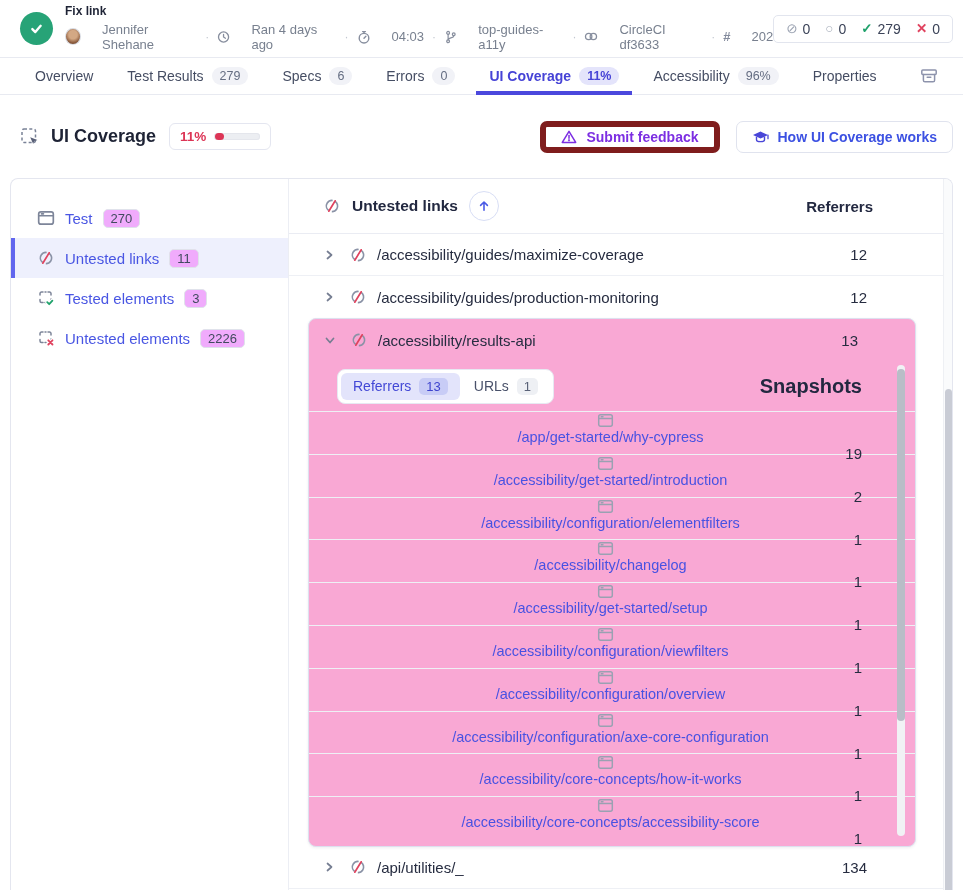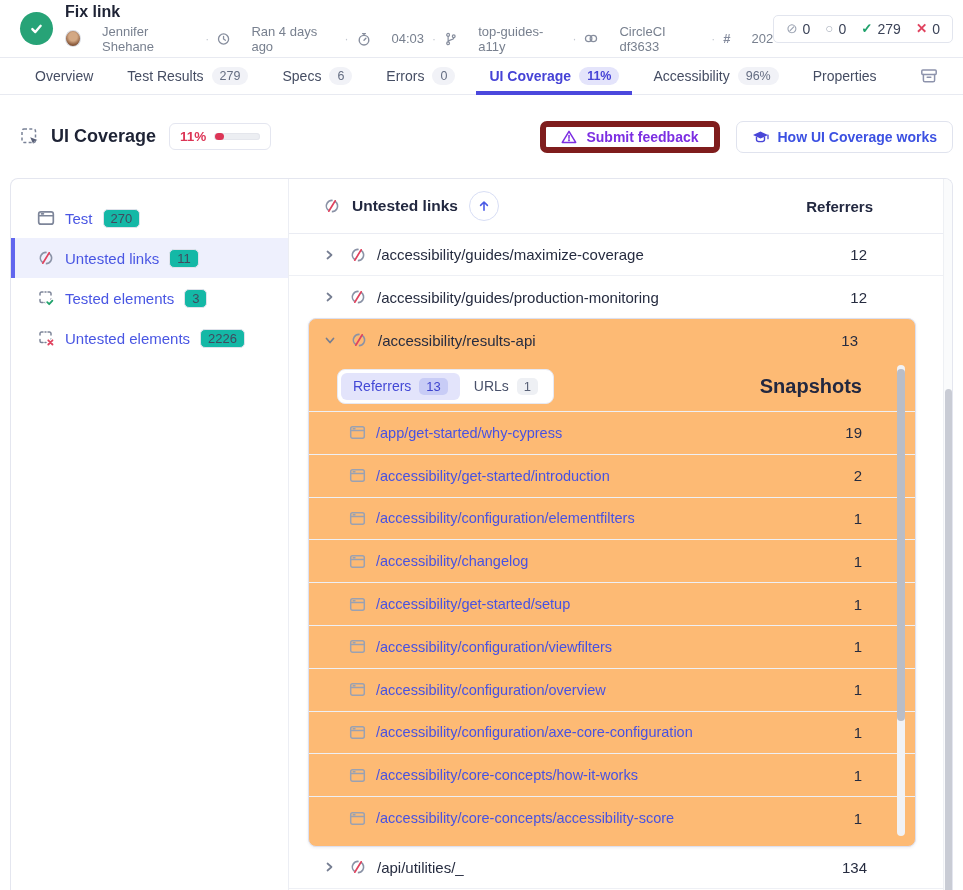--- a/index.html
+++ b/index.html
@@ -7,21 +7,21 @@
   body {
     font-family: "Liberation Sans", sans-serif;
     background:#fff; color:#262c40; overflow:hidden; position:relative;
   }
   svg { display:block; }
 
   
   .header { height:58px; border-bottom:1px solid #e8eaf1; display:flex; align-items:center; padding:0 10px 0 20px; }
   .status-circle { width:33px; height:33px; border-radius:50%; background:#27a377; display:flex; align-items:center; justify-content:center; margin-right:12px; flex-shrink:0; }
   .header-main { display:flex; flex-direction:column; gap:3px; }
-  .run-title { font-size:16px; font-weight:700; color:#1e2335; line-height:1.1; }
+  .run-title { font-size:12px; font-weight:700; color:#1e2335; line-height:1.1; }
   .meta { display:flex; align-items:center; font-size:13px; color:#78808f; gap:8px; }
   .meta-item { display:flex; align-items:center; gap:21px; }
   .meta .sep { color:#c3c8d1; font-size:12px; }
   .avatar { width:17px; height:17px; border-radius:50%; border:1px solid #d8dbe2;
     background: radial-gradient(circle at 50% 38%, #d3a884 0 36%, #8a5a3c 70%, #5f3b26 100%); }
   .hash-glyph { font-weight:700; color:#848b9d; font-size:13px; }
   .stats-box { margin-left:auto; display:flex; align-items:center; gap:15px; border:1px solid #e2e5ee; border-radius:5px; padding:5px 12px; font-size:14px; color:#3b4358; }
   .stat { display:flex; align-items:center; gap:5px; }
   .si { font-size:13.5px; line-height:1; }
   .si.skipped { color:#9aa2b1; }
@@ -51,47 +51,47 @@
   .btn-how { border:1px solid #e0e3ee; color:#3c51e2; }
 
   
   .content-card { position:absolute; left:10px; top:178px; width:943px; bottom:0; background:#fff;
     border:1px solid #e4e6ef; border-bottom:none; border-radius:8px 8px 0 0; display:flex; overflow:hidden; }
 
   .sidebar { width:278px; border-right:1px solid #eceef4; padding-top:19px; flex-shrink:0; }
   .side-item { height:40px; display:flex; align-items:center; gap:10px; padding-left:22px; border-left:4px solid transparent; font-size:15px; color:#4956e3; cursor:pointer; }
   .side-item.active { background:#eef0fd; border-left-color:#6166ee; }
   .side-icon { width:18px; height:18px; flex-shrink:0; }
-  .side-badge { border:1px solid #e0e2eb; background:#14b8a6; border-radius:5px; padding:1px 7px; font-size:13px; color:#414a5f; }
+  .side-badge { border:1px solid #e0e2eb; background:#f0abfc; border-radius:5px; padding:1px 7px; font-size:13px; color:#414a5f; }
 
   .main { flex:1; min-width:0; position:relative; }
   .main-header { height:55px; display:flex; align-items:center; padding:0 70px 0 34px; border-bottom:1px solid #eaecf3; }
   .main-title { font-size:15.5px; font-weight:700; color:#222840; margin-left:11px; }
   .sort-btn { width:30px; height:30px; border-radius:50%; border:1px solid #d8def5; background:#fff; display:flex; align-items:center; justify-content:center; margin-left:11px; cursor:pointer; }
   .main-col { margin-left:auto; font-size:15px; font-weight:700; color:#222840; }
 
   .list-row { height:42px; display:flex; align-items:center; padding:0 76px 0 34px; font-size:15px; color:#262c40; cursor:pointer; }
   .list-row.bordered { border-bottom:1px solid #eef0f5; }
   .chev { width:12px; height:12px; flex-shrink:0; }
   .row-icon { width:18px; height:18px; margin:0 10px 0 14px; flex-shrink:0; }
   .row-count { margin-left:auto; }
 
   
-  .expanded-card { margin:0 27px 0 19px; border:1px solid #dde0ef; border-radius:8px; background:#fdba74;
+  .expanded-card { margin:0 27px 0 19px; border:1px solid #dde0ef; border-radius:8px; background:#f9a8d4;
     box-shadow:0 1px 3px rgba(25,30,60,.07); position:relative; padding-bottom:7px; }
   .exp-header { height:42px; display:flex; align-items:center; padding:0 57px 0 15px; font-size:15px; color:#262c40; cursor:pointer; }
   .exp-tabs-row { display:flex; align-items:center; padding:8px 53px 8px 28px; height:50px; }
   .seg-control { display:flex; align-items:center; border:1px solid #e7e9f2; border-radius:8px; padding:3px; gap:2px; background:#fff; }
   .seg { display:flex; align-items:center; gap:8px; padding:5px 12px; border-radius:6px; font-size:14px; color:#49516a; cursor:pointer; }
   .seg-badge { background:#eef0f4; color:#5a6378; border-radius:5px; padding:1px 7px; font-size:13px; }
   .seg.active { background:#e3e4fb; color:#4348d6; }
   .seg.active .seg-badge { background:#c8ccf6; color:#3e44ce; }
   .exp-col { margin-left:auto; font-size:20px; font-weight:700; color:#222840; }
 
-  .sub-row { height:42.8px; display:flex; align-items:center; padding:0 53px 0 40px; border-top:1px solid #eef0f5; cursor:pointer; }
+  .sub-row { height:42.8px; display:flex; align-items:center; padding:0 53px 0 40px; border-top:1px solid #eef0f5; cursor:pointer;flex-direction:column; }
   .sub-icon { width:17px; height:17px; flex-shrink:0; }
   .sub-path { color:#4852e2; margin-left:10px; font-size:14.5px; }
   .sub-count { margin-left:auto; font-size:15px; color:#262c40; }
 
   .inner-track { position:absolute; right:10px; top:46px; bottom:10px; width:8px; background:#f1f2f5; border-radius:4px; }
   .inner-thumb { position:absolute; left:0; top:4px; width:8px; height:352px; background:#b9bdc7; border-radius:4px; cursor:pointer; }
 
   .scroll-col { width:9px; flex-shrink:0; border-left:1px solid #eef0f4; background:#fafbfc; position:relative; }
   .outer-thumb { position:absolute; left:1px; top:210px; bottom:0; width:7px; background:#c9ccd5; border-radius:4px 4px 0 0; cursor:pointer; }
 </style>

